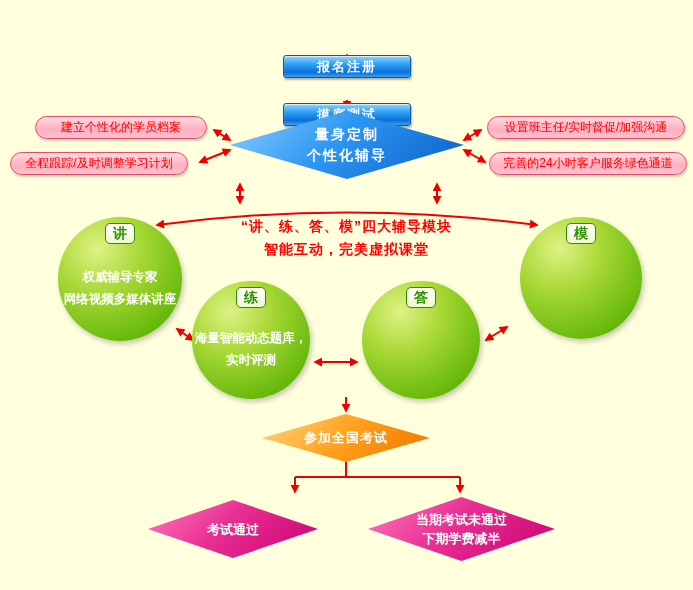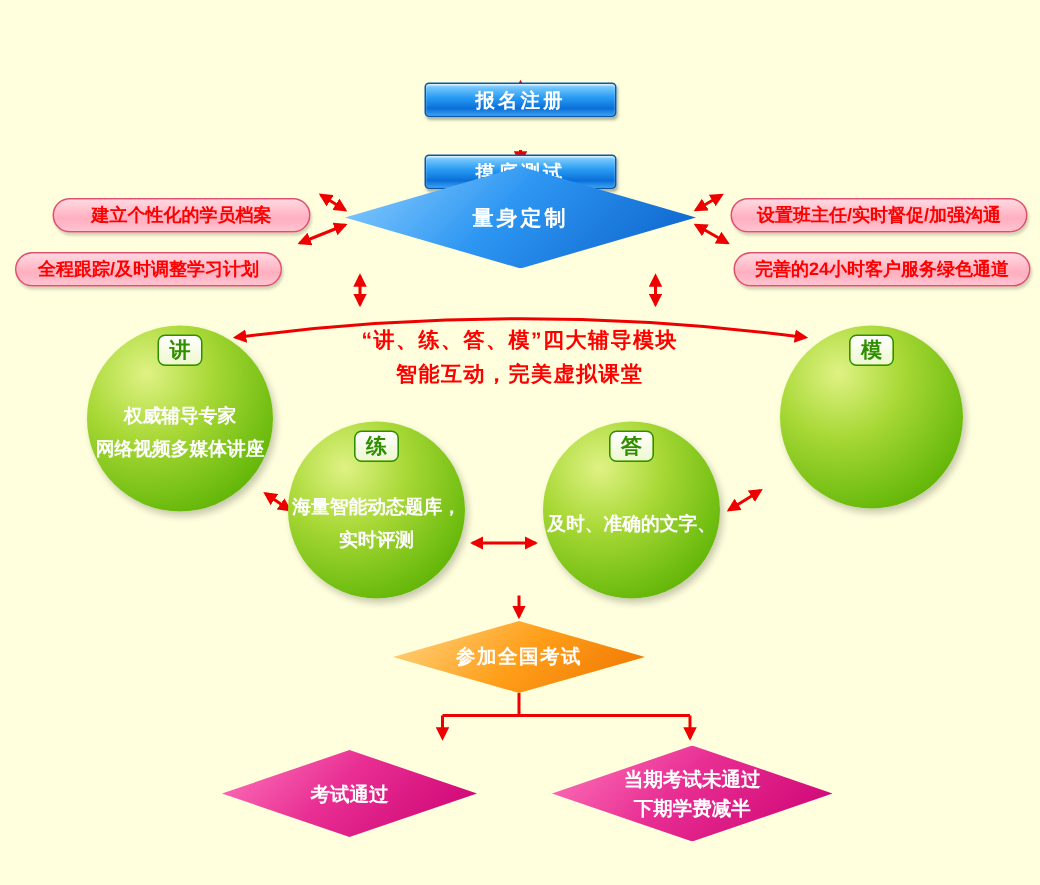--- a/index.html
+++ b/index.html
@@ -14,25 +14,24 @@
     border:1px solid #0a57a8; border-radius:3px;
     color:#fff; font-weight:bold; font-size:13px;
     display:flex; align-items:center; justify-content:center;
     box-shadow: inset 0 1px 1px rgba(255,255,255,.7), 1px 2px 2px rgba(0,0,0,.3);
     letter-spacing:2px;
     margin-top:28px;
   }
   .note{
     height:23px; border:1px solid #e0506e; border-radius:12px;
     background:linear-gradient(180deg,#ffd9e1 0%,#ffafc0 60%,#ffc3cf 100%);
-    color:#f00; font-weight:bold; font-size:12px;
+    color:#f00; font-weight:normal; font-size:12px;
     display:flex; align-items:center; justify-content:center;
     box-shadow:1px 2px 2px rgba(0,0,0,.18);
     white-space:nowrap;
-    margin-top:16px;
   }
   .diamond{
     clip-path:polygon(50% 0,100% 50%,50% 100%,0 50%);
     display:flex; flex-direction:column; align-items:center; justify-content:center;
     color:#fff; font-weight:bold; text-align:center;
   }
   .diamond.blue{ background:linear-gradient(135deg,#8fd0ff 0%,#2d96f2 45%,#0a5fc8 100%); font-size:14px; line-height:21px; letter-spacing:2px;}
   .diamond.orange{ background:linear-gradient(135deg,#ffd685 0%,#ff9f1a 50%,#ef7300 100%); font-size:13px; letter-spacing:1px;}
   .diamond.magenta{ background:linear-gradient(135deg,#ff79bd 0%,#e82e93 45%,#cb0070 100%); font-size:13px; line-height:19px;}
   .module{ position:absolute; }
@@ -84,20 +83,21 @@
       <line x1="295" y1="477" x2="295" y2="492" marker-end="url(#ah)"></line>
       <line x1="460" y1="477" x2="460" y2="492" marker-end="url(#ah)"></line>
     </g>
   </svg>
 
   <div class="abs btn3d" style="left:283px;top:27px">报名注册</div>
   <div class="abs btn3d" style="left:283px;top:75px">摸底测试</div>
 
   <div class="abs diamond blue" style="left:230px;top:111px;width:234px;height:68px">
     <div>量身定制</div>
+    <div>个性化辅导</div>
   </div>
 
   <div class="abs note" style="left:35px;top:116px;width:172px">建立个性化的学员档案</div>
   <div class="abs note" style="left:10px;top:152px;width:178px">全程跟踪/及时调整学习计划</div>
   <div class="abs note" style="left:487px;top:116px;width:198px">设置班主任/实时督促/加强沟通</div>
   <div class="abs note" style="left:489px;top:152px;width:198px">完善的24小时客户服务绿色通道</div>
 
   <div class="abs header-red" style="left:0;right:0;top:215px">
     <div>“讲、练、答、模”四大辅导模块</div>
     <div>智能互动，完美虚拟课堂</div>
@@ -115,21 +115,20 @@
     <div class="tag">练</div>
     <div class="circle">
       <div>海量智能动态题库，</div>
       <div>实时评测</div>
     </div>
   </div>
 
   <div class="module" style="left:362px;top:281px;width:118px;height:118px">
     <div class="tag">答</div>
     <div class="circle">
-      <div>及时、准确的文字、</div>
     </div>
   </div>
 
   <div class="module" style="left:520px;top:217px;width:122px;height:122px">
     <div class="tag">模</div>
     <div class="circle">
     </div>
   </div>
 
   <div class="abs diamond orange" style="left:262px;top:414px;width:168px;height:48px">

